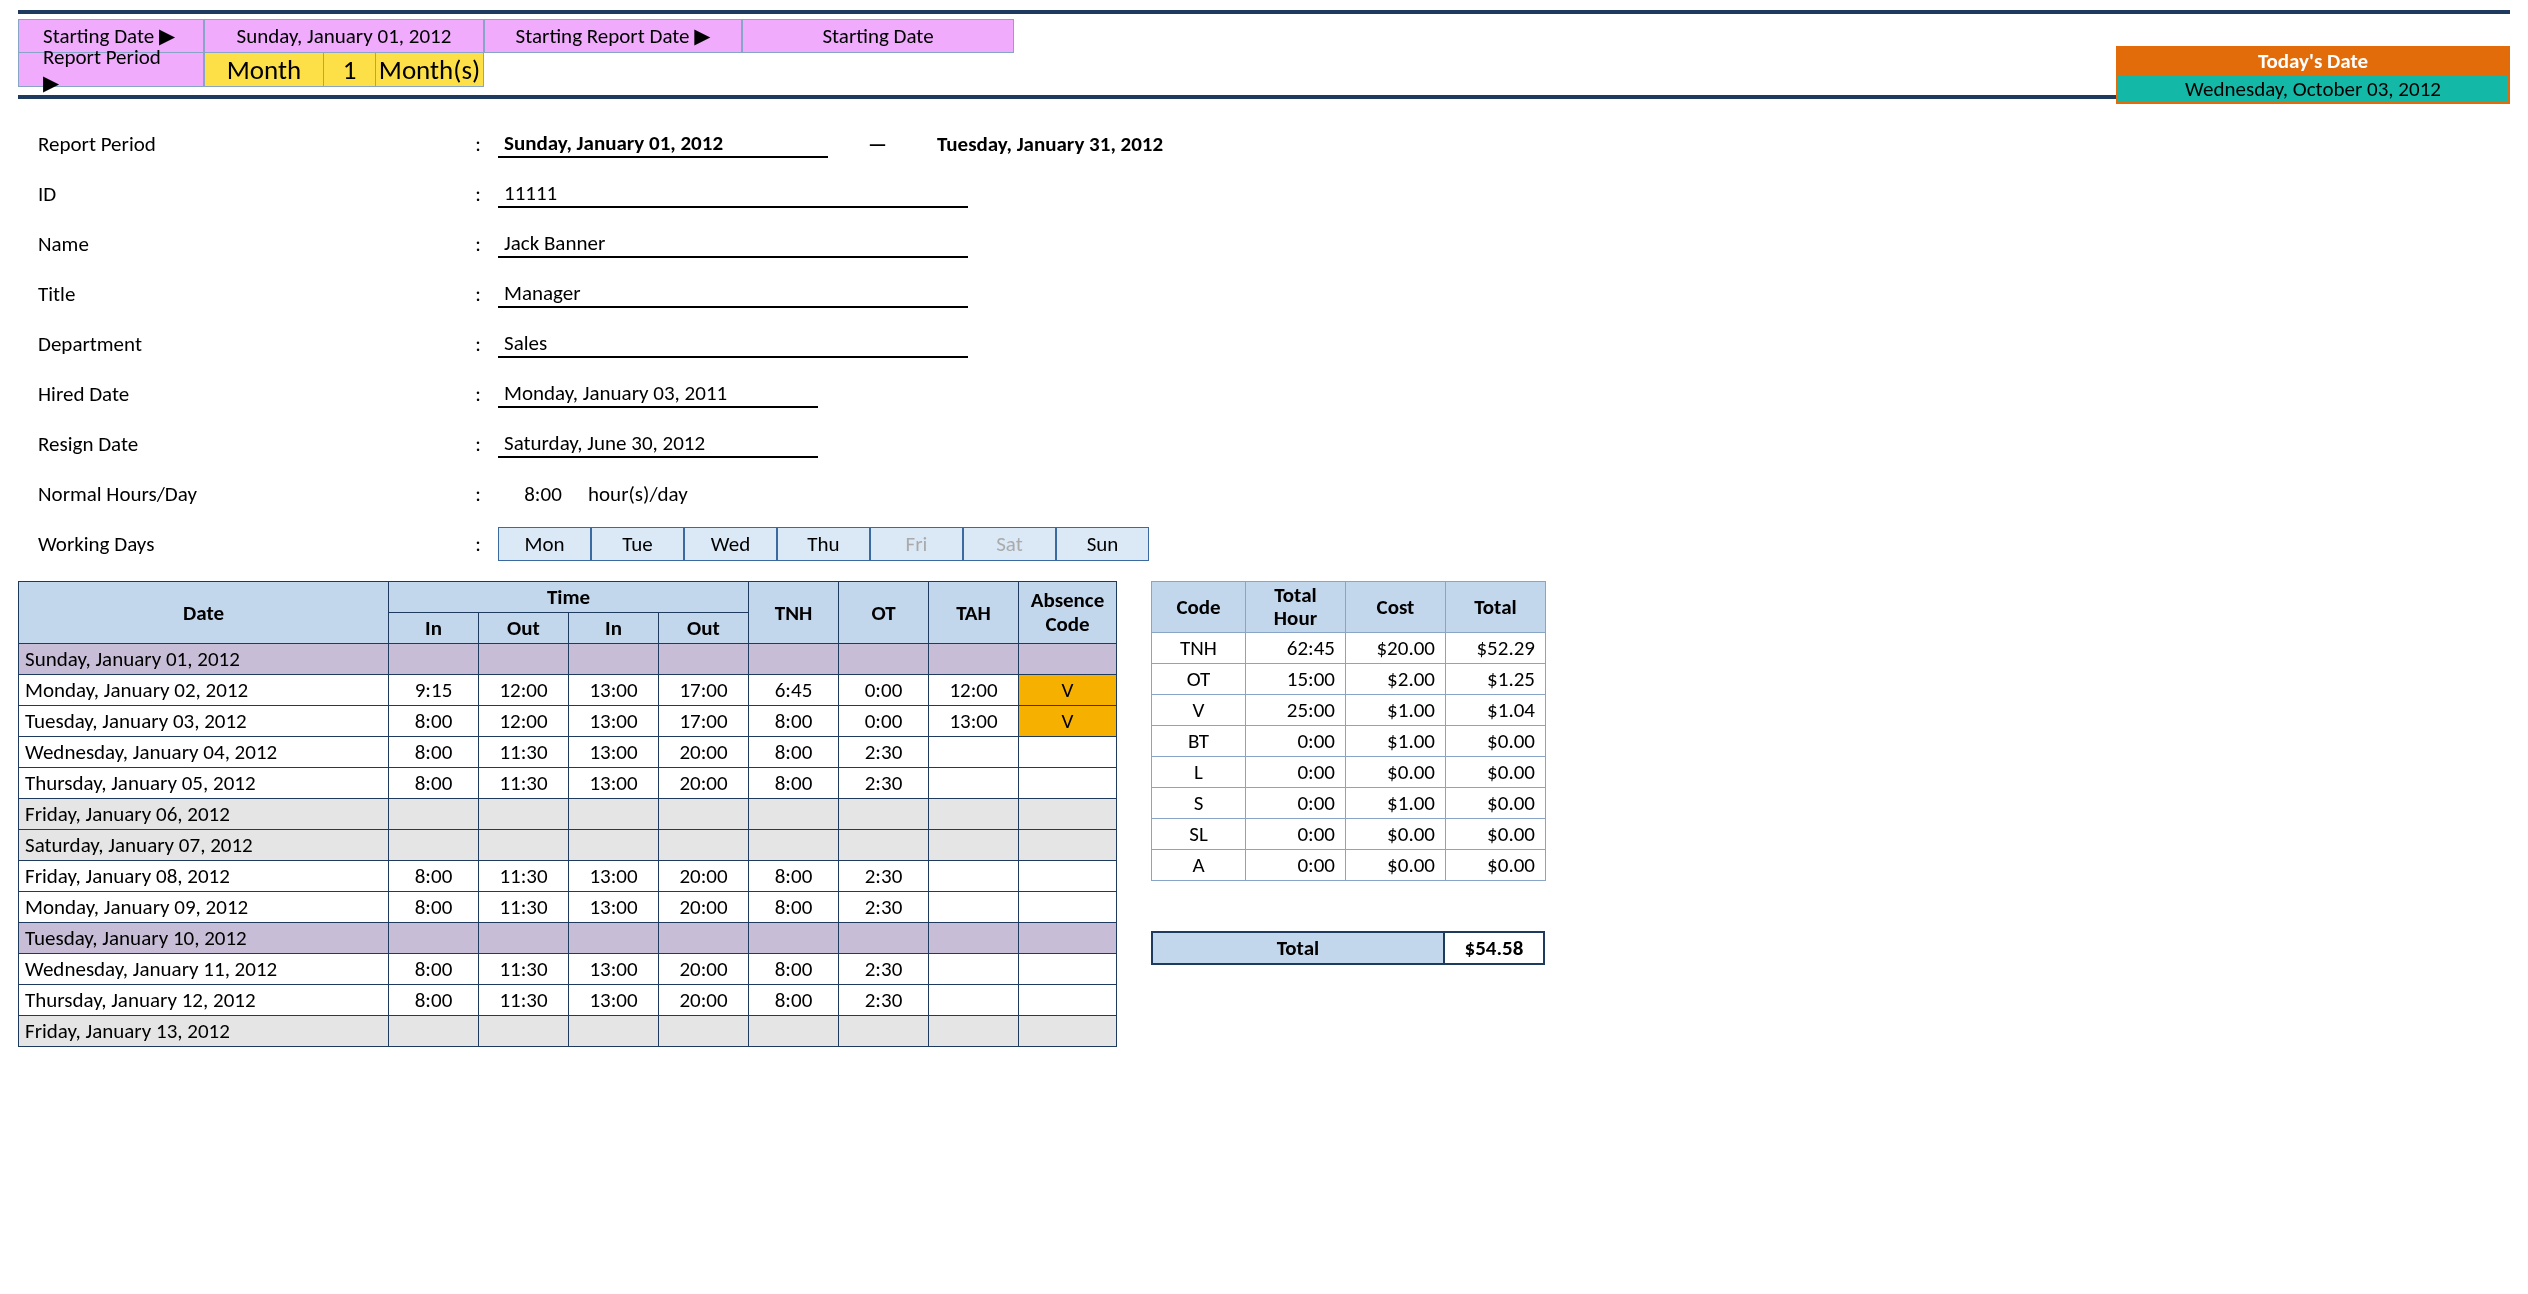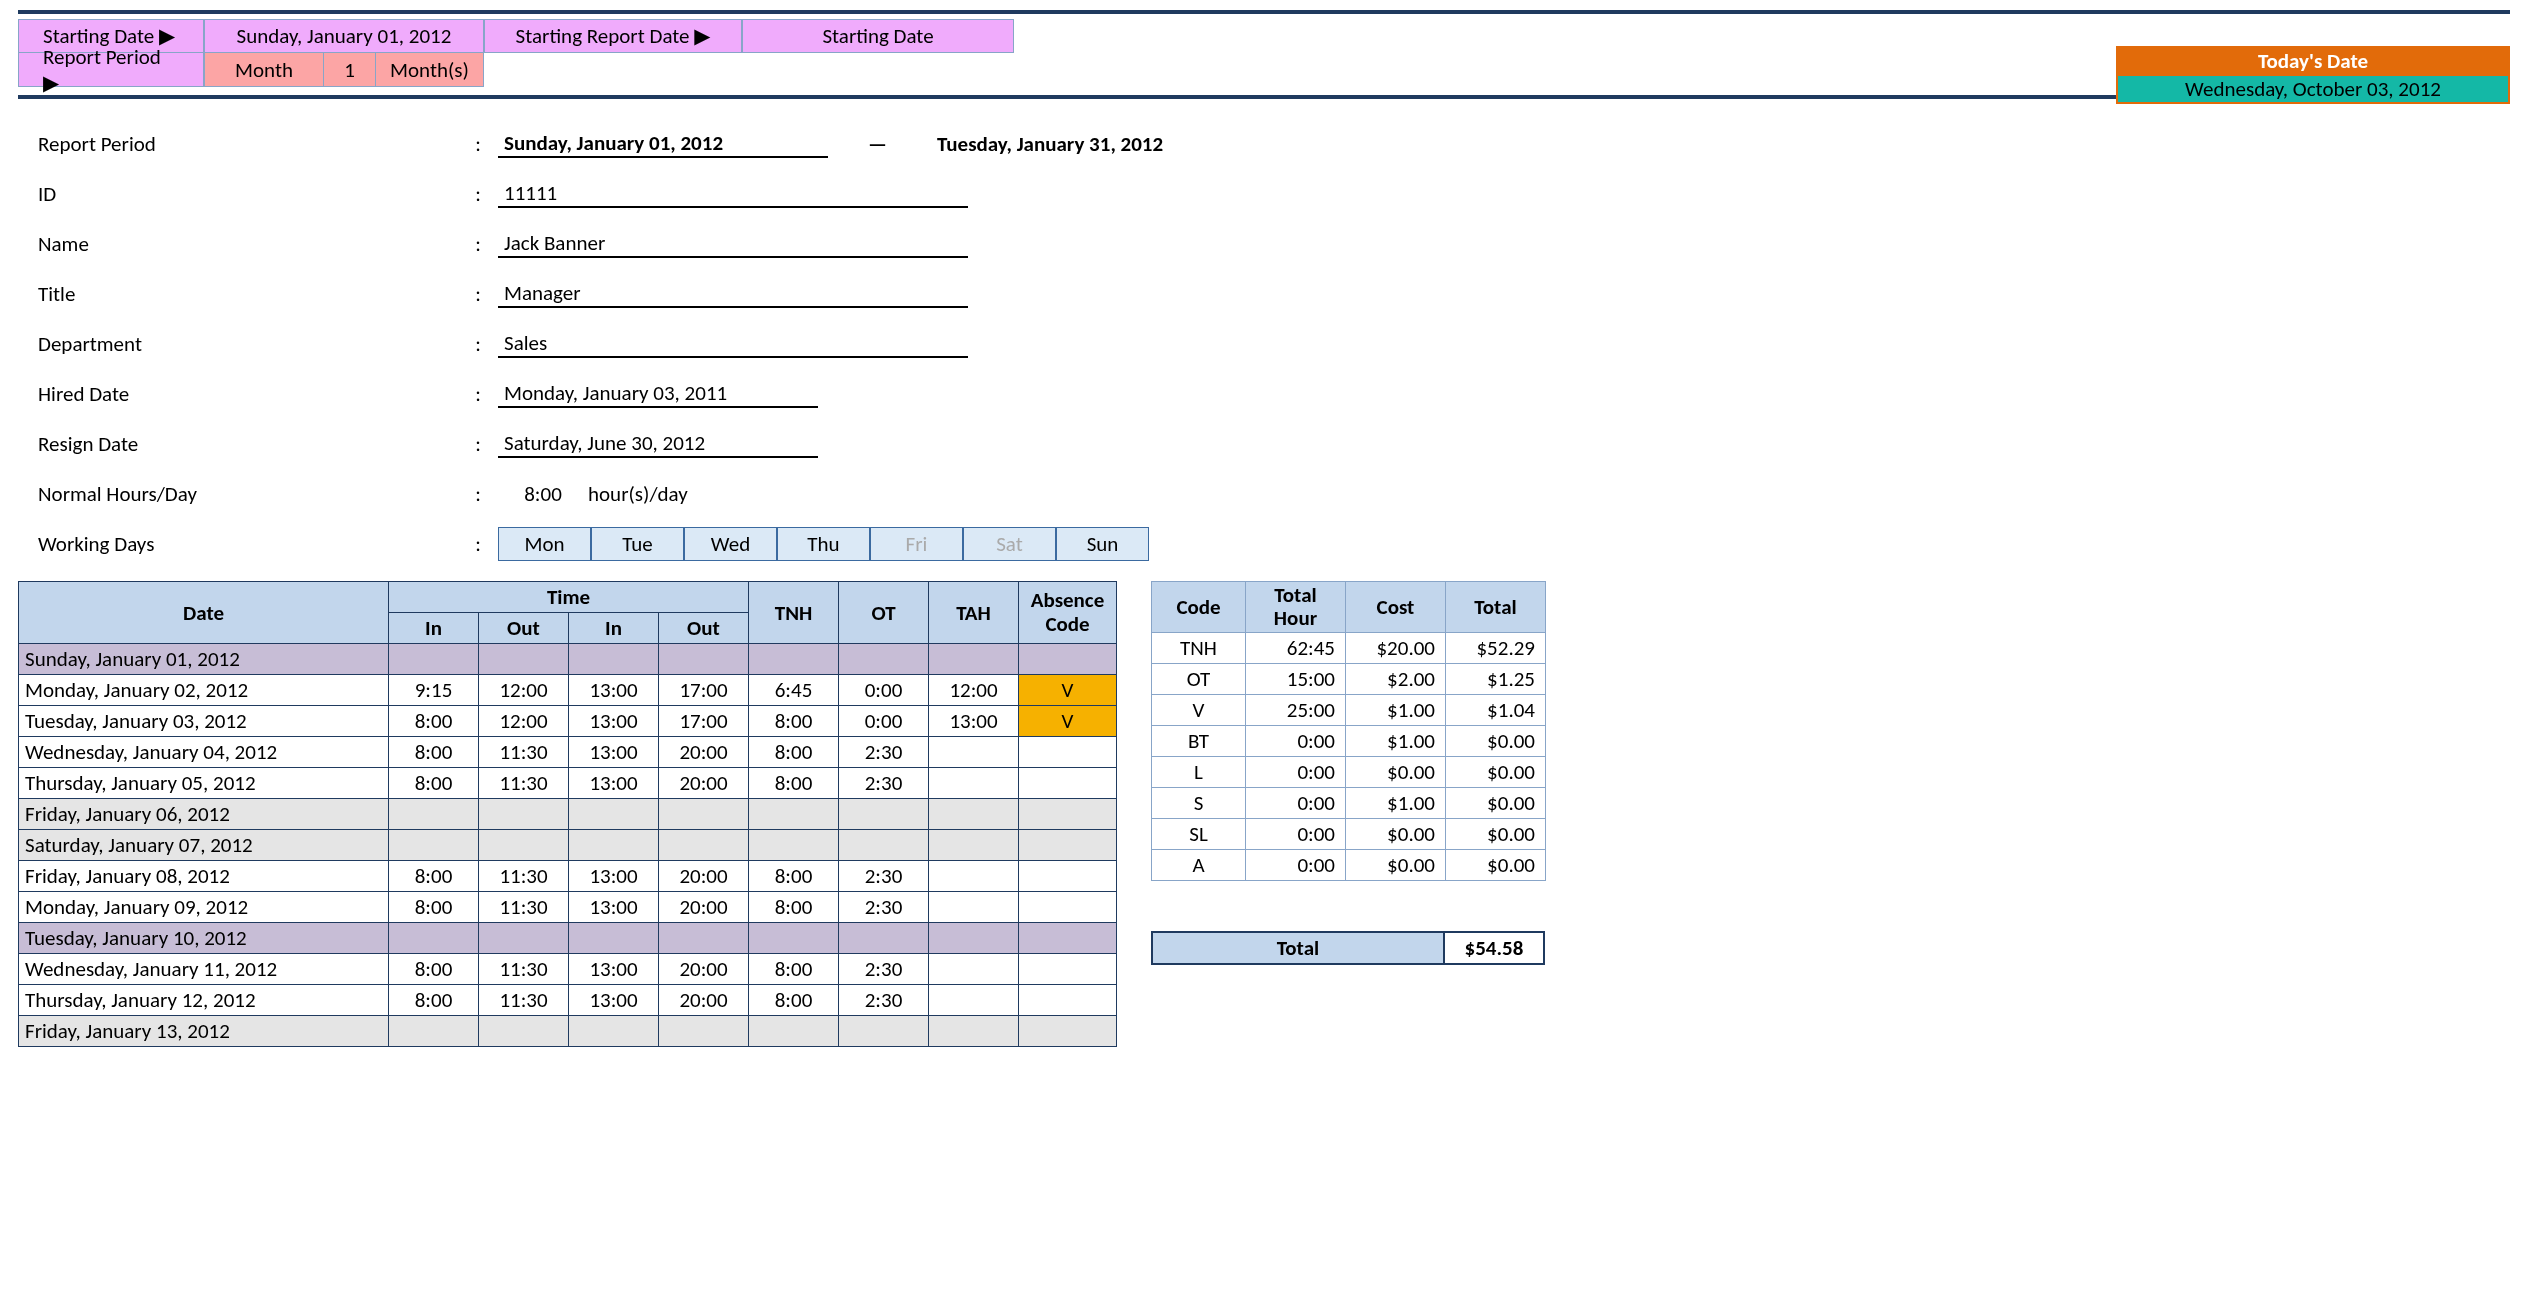--- a/index.html
+++ b/index.html
@@ -27,27 +27,27 @@
   .cell-lightblue {
     background: #f0abfc;
     border: 1px solid #88a5c8;
     display: flex;
     align-items: center;
     padding: 0 24px;
     height: 34px;
     font-size: 21px;
   }
   .cell-white-b {
-    background: #fca5a5;
+    background: #fde047;
     border: 1px solid #88a5c8;
     display: flex;
     align-items: center;
     padding: 0 22px;
     height: 34px;
-    font-size: 21px;
+    font-size: 27px;
   }
   .cell-orange-hdr {
     background: #e26b0a;
     color: #fff;
     font-weight: bold;
     border: 2px solid #e26b0a;
     display:flex;align-items:center;justify-content:center;
     height: 34px;
   }
   .cell-orange-body {

